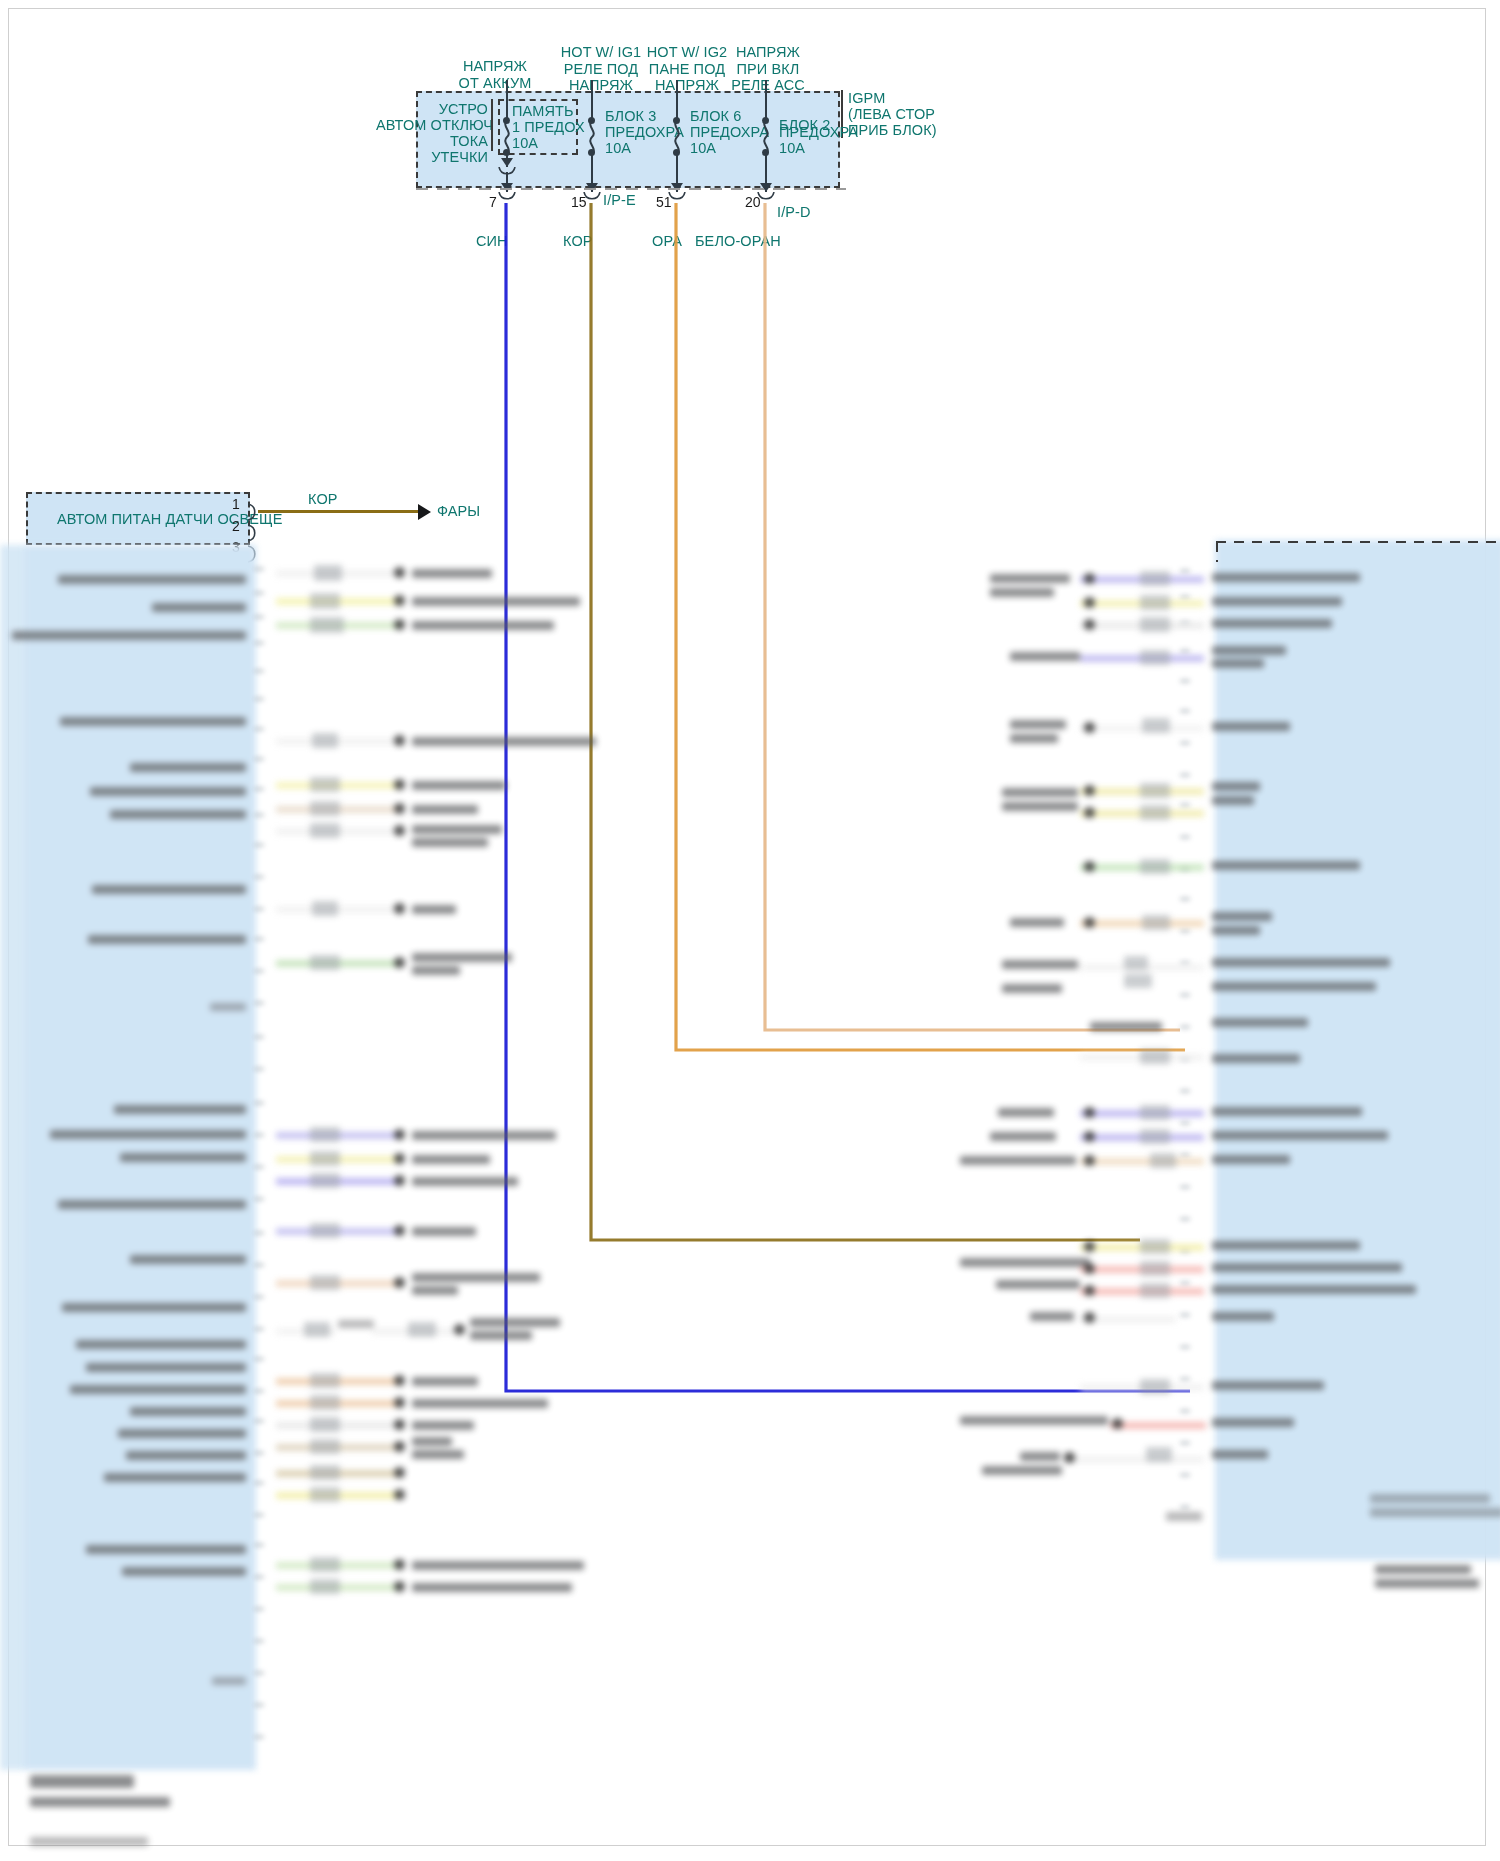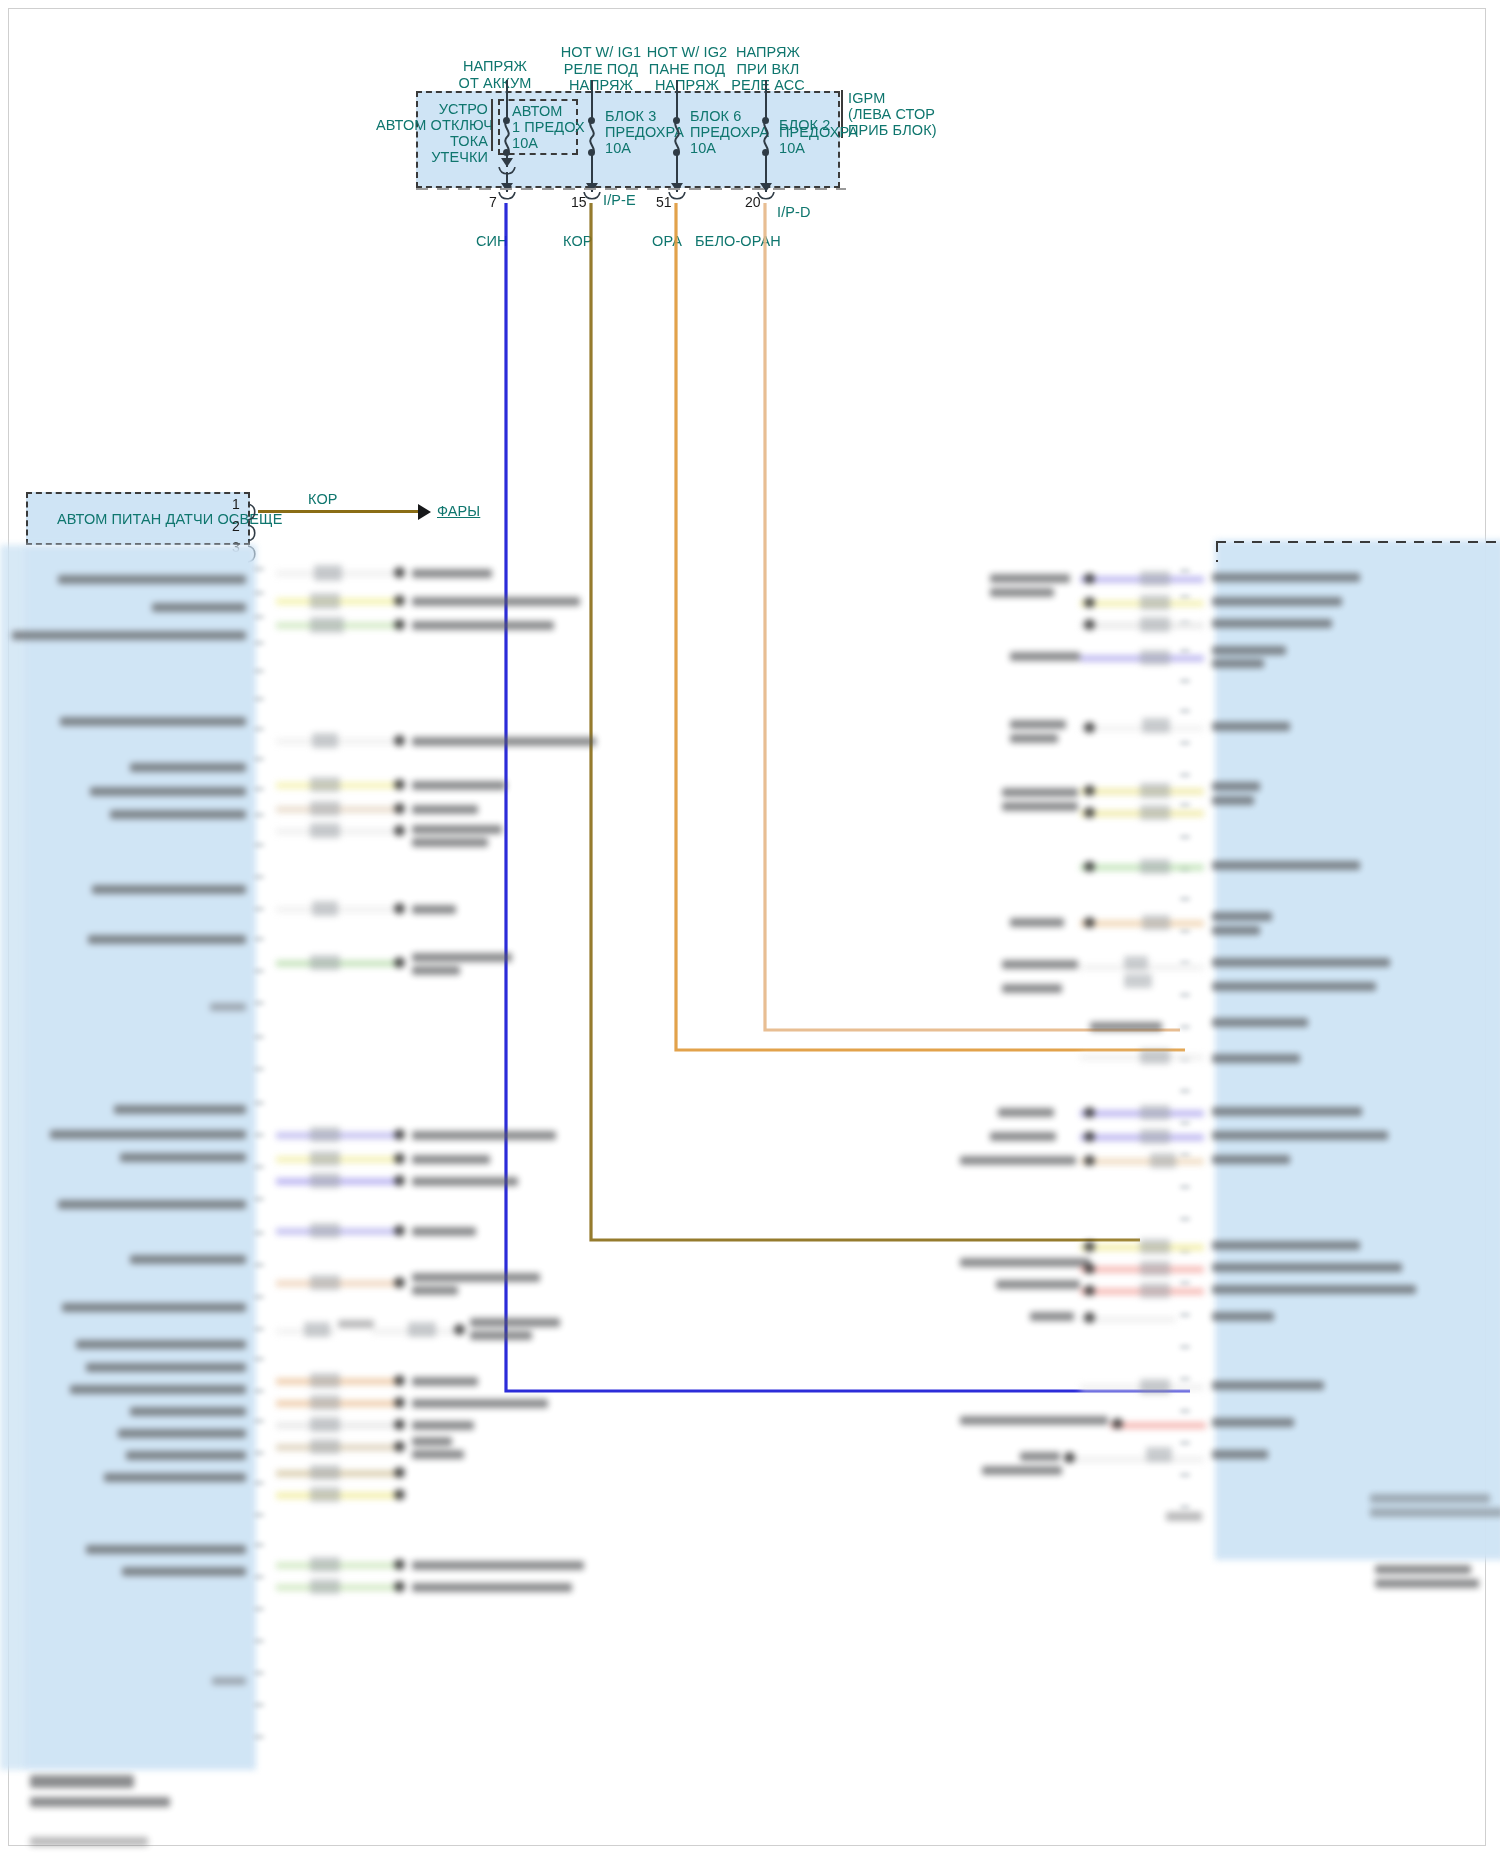--- a/index.html
+++ b/index.html
@@ -56,21 +56,21 @@
   <div style="position:absolute;left:841px;top:90px;width:2px;height:48px;background:#3a3a3a;"></div>
 
   <div class="txt r" style="left:376px;top:101px;width:112px;line-height:16px;">УСТРО
 АВТОМ ОТКЛЮЧ
 ТОКА
 УТЕЧКИ</div>
 
   <div style="position:absolute;left:491px;top:99px;width:2px;height:52px;background:#3a3a3a;"></div>
 
   <div class="dashbox" style="left:498px;top:99px;width:80px;height:56px;border-width:2px;"></div>
-  <div class="txt" style="left:512px;top:103px;width:70px;">АВТОМ</div>
+  <div class="txt" style="left:512px;top:103px;width:70px;">ПАМЯТЬ</div>
   <div class="txt" style="left:512px;top:119px;width:70px;">1 ПРЕДОХ</div>
   <div class="txt" style="left:512px;top:135px;width:70px;">10А</div>
 
   <div class="vline" style="left:506px;top:80px;height:38px;"></div>
   <div class="dot" style="left:503px;top:117px;"></div>
   <svg class="fuse" style="left:500px;top:120px;" viewBox="0 0 14 34">
     <path d="M7 0 C 1 6, 13 12, 7 17 C 1 23, 13 28, 7 34" stroke="#2f3b45" stroke-width="2" fill="none"></path>
   </svg>
   <div class="dot" style="left:503px;top:149px;"></div>
   <div class="vline" style="left:506px;top:153px;height:14px;"></div>
@@ -166,21 +166,21 @@
   </svg>
   <div class="pinnum" style="left:232px;top:518px;">2</div>
   <svg class="conn" style="left:248px;top:545px;width:11px;height:18px;" viewBox="0 0 11 18">
     <path d="M0 1 C 9 3, 9 15, 0 17" stroke="#2f3b45" stroke-width="1.6" fill="none"></path>
   </svg>
   <div class="pinnum" style="left:232px;top:539px;">3</div>
 
   <div style="position:absolute;left:258px;top:510px;width:160px;height:3px;background:#8a6d16;"></div>
   <div class="arrowrt" style="left:418px;top:504px;"></div>
   <div class="txt" style="left:308px;top:491px;">КОР</div>
-  <div class="txt" style="left:437px;top:503px;text-decoration:underline;">ФАРЫ</div>
+  <div class="txt" style="left:437px;top:503px;">ФАРЫ</div>
 
   <div class="blurlayer" style="left:0;top:545px;width:300px;height:1230px;">
     <div class="solidfill" style="left:24px;top:0px;width:232px;height:1225px;background:#cfe4f5;"></div>
     <div class="solidfill" style="left:0px;top:0px;width:24px;height:1225px;background:#cfe4f5;opacity:.85;"></div>
 
     <div class="bz" style="left:58px;top:30px;width:188px;height:9px;"></div>
     <div class="bz" style="left:152px;top:58px;width:94px;height:9px;"></div>
     <div class="bz" style="left:12px;top:86px;width:234px;height:9px;"></div>
     <div class="bz" style="left:60px;top:172px;width:186px;height:9px;"></div>
     <div class="bz" style="left:130px;top:218px;width:116px;height:9px;"></div>

